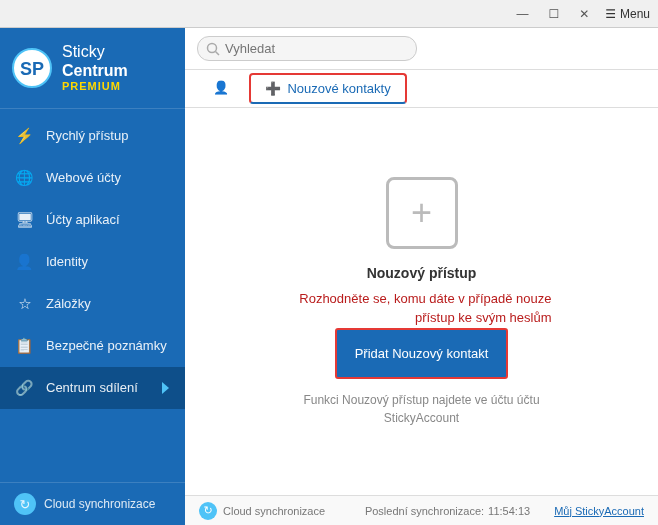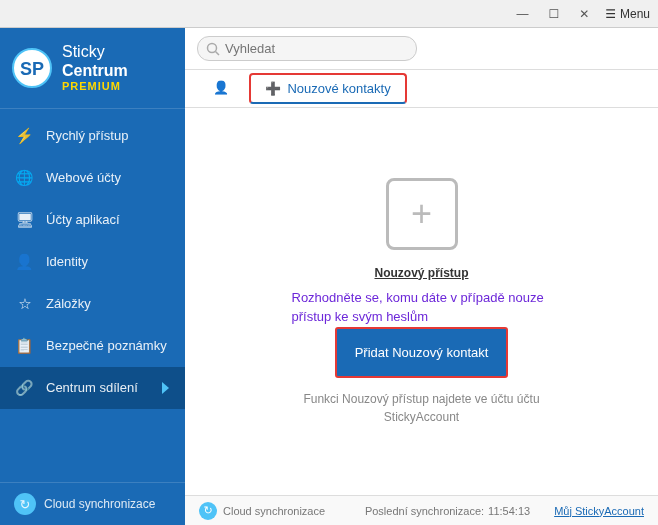--- a/index.html
+++ b/index.html
@@ -206,30 +206,29 @@
       border-radius: 8px;
       display: flex;
       align-items: center;
       justify-content: center;
       color: #bbb;
       font-size: 36px;
       margin-bottom: 16px;
     }
 
     .content-title {
-      font-size: 12px;
+      font-size: 14px;
       font-weight: 600;
       color: #333;
       margin-bottom: 8px;
-      text-decoration: underline;
     }
     .content-desc {
       font-size: 13px;
-      color: #6d28d9;
-      text-align: left;
+      color: #b91c1c;
+      text-align: right;
       max-width: 260px;
       line-height: 1.5;
       margin-bottom: 0;
     }
 
     .add-btn {
       background: #1a6ab5;
       color: #fff;
       border: 2px solid #e53935;
       border-radius: 3px;

